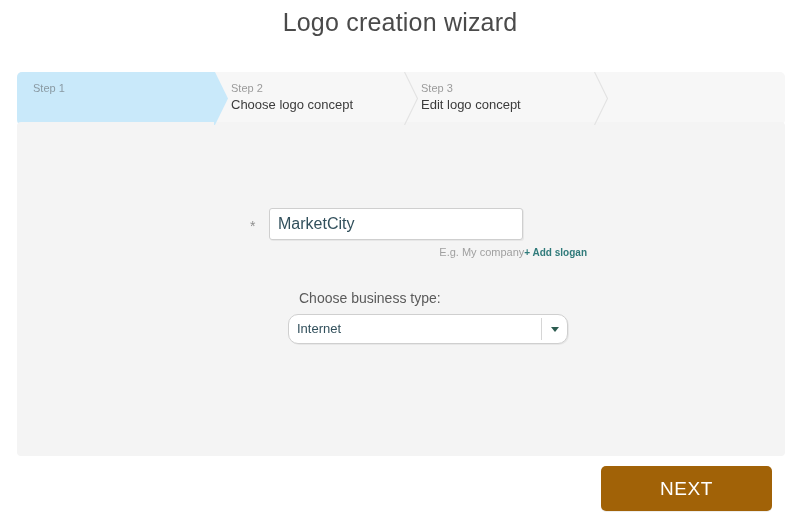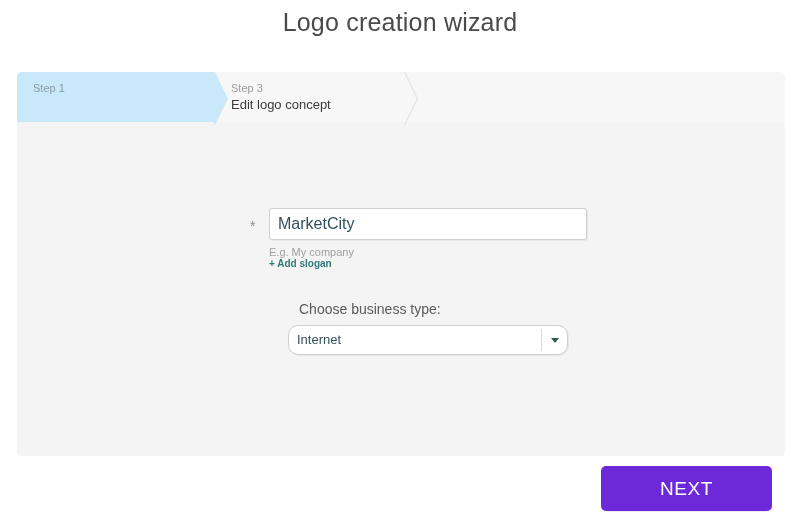--- a/index.html
+++ b/index.html
@@ -109,42 +109,41 @@
   }
   .req-star {
     width: 19px;
     font-size: 14px;
     color: #8d8d8d;
     line-height: 14px;
     padding-top: 3px;
     box-sizing: border-box;
   }
   .text-input {
-    width: 318px;
+    width: 254px;
     height: 32px;
     box-sizing: border-box;
     border: 1px solid #cfcfcf;
     border-radius: 3px;
     background: #ffffff;
     font-family: "Liberation Sans", sans-serif;
     font-size: 16px;
     color: #32505c;
     padding: 12px 8px;
     outline: none;
     box-shadow: 1px 1px 0 rgba(0,0,0,0.05);
   }
 
   .hint-row {
     display: flex;
     justify-content: flex-end;
     align-items: baseline;
     width: 318px;
     margin-left: 19px;
     margin-top: 6px;
-    flex-direction: column;
   }
   .hint-text {
     font-size: 11px;
     color: #a0a0a0;
   }
   .slogan-link {
     font-size: 10px;
     color: #2f7a7a;
     font-weight: bold;
     text-decoration: none;
@@ -201,21 +200,21 @@
     border-top: 5px solid #2c5c50;
   }
 
   
   .next-btn {
     position: absolute;
     left: 601px;
     top: 466px;
     width: 171px;
     height: 45px;
-    background: #6d28d9;
+    background: #a16207;
     border: none;
     border-radius: 5px;
     color: #ffffff;
     font-family: "Liberation Sans", sans-serif;
     font-size: 19px;
     letter-spacing: 0.6px;
     cursor: pointer;
     box-shadow: 0 1px 0 rgba(0,0,0,0.07);
   }
 </style>
@@ -228,20 +227,29 @@
 
   <div class="step s1">
     <div class="step-num">Step 1</div>
     <span class="arrow">
       <svg width="14" height="53" viewBox="0 0 14 53">
         <path d="M0,0 L0,53 L1,53 L14,26.5 L1,0 Z" fill="#c9e9fa"></path>
       </svg>
     </span>
   </div>
 
+  <div class="step s2">
+    <div class="step-num">Step 2</div>
+    <div class="step-label">Choose logo concept</div>
+    <span class="arrow">
+      <svg width="14" height="53" viewBox="0 0 14 53">
+        <path d="M0.5,0 L13.5,26.5 L0.5,53" fill="none" stroke="#e3e3e3" stroke-width="1.2"></path>
+      </svg>
+    </span>
+  </div>
 
   <div class="step s3">
     <div class="step-num">Step 3</div>
     <div class="step-label">Edit logo concept</div>
     <span class="arrow">
       <svg width="14" height="53" viewBox="0 0 14 53">
         <path d="M0.5,0 L13.5,26.5 L0.5,53" fill="none" stroke="#e3e3e3" stroke-width="1.2"></path>
       </svg>
     </span>
   </div>

